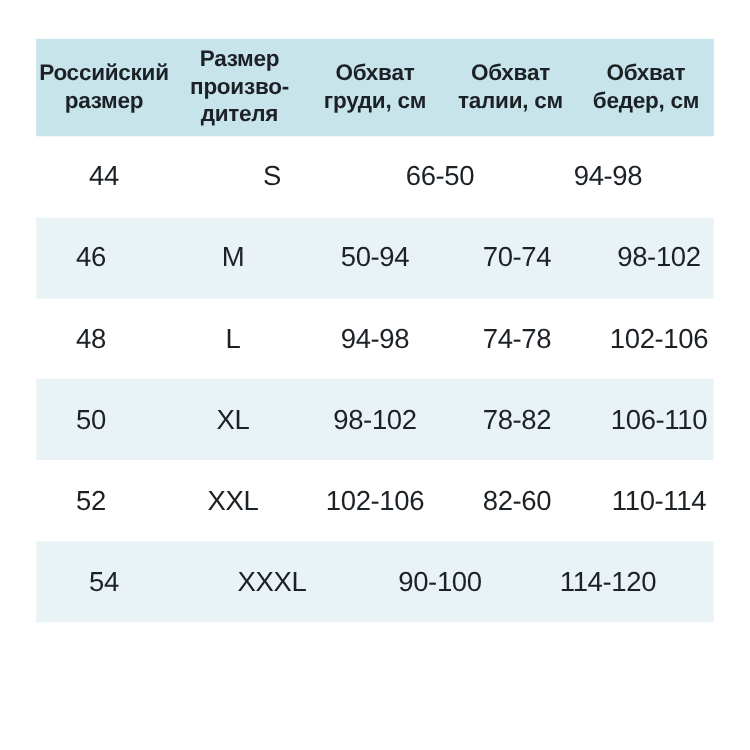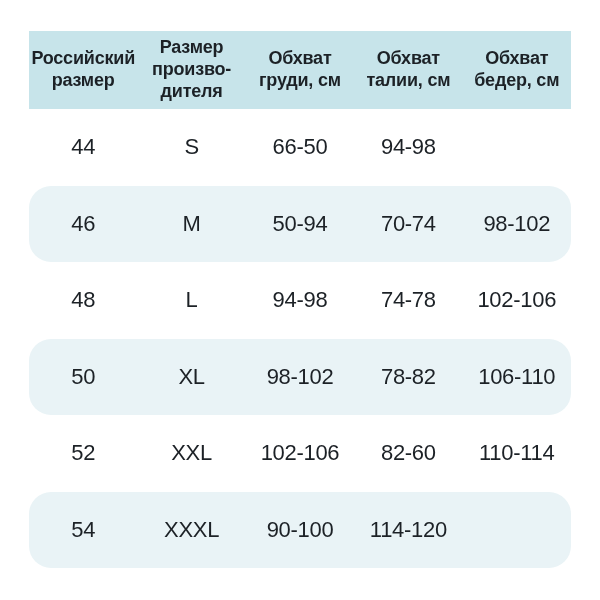--- a/index.html
+++ b/index.html
@@ -10,21 +10,21 @@
     background: #ffffff;
     font-family: "Liberation Sans", sans-serif;
     color: var(--text-color, #1c2126);
     overflow: hidden;
   }
   .size-table {
     position: absolute;
     left: 29px;
     top: 31px;
     width: 542px;
-    height: 537px;
+    height: 467px;
     display: flex;
     flex-direction: column;
   }
   .thead {
     height: 78px;
     flex: 0 0 78px;
     background: var(--header-bg, #c7e4ea);
     display: flex;
   }
   .th {
@@ -35,24 +35,24 @@
     text-align: center;
     font-weight: bold;
     font-size: 18px;
     line-height: 1.22;
     white-space: pre-line;
     letter-spacing: -0.2px;
   }
   .tr {
     flex: 1 1 auto;
     display: flex;
+    gap: 26px;
   }
   .tr.row-alt {
     background: var(--row-alt-bg, #e9f3f6);
-    border-radius: 22px;
   }
   .td {
     width: 20%;
     display: flex;
     align-items: center;
     justify-content: center;
     font-size: 22px;
     letter-spacing: -0.3px;
   }
 </style>

